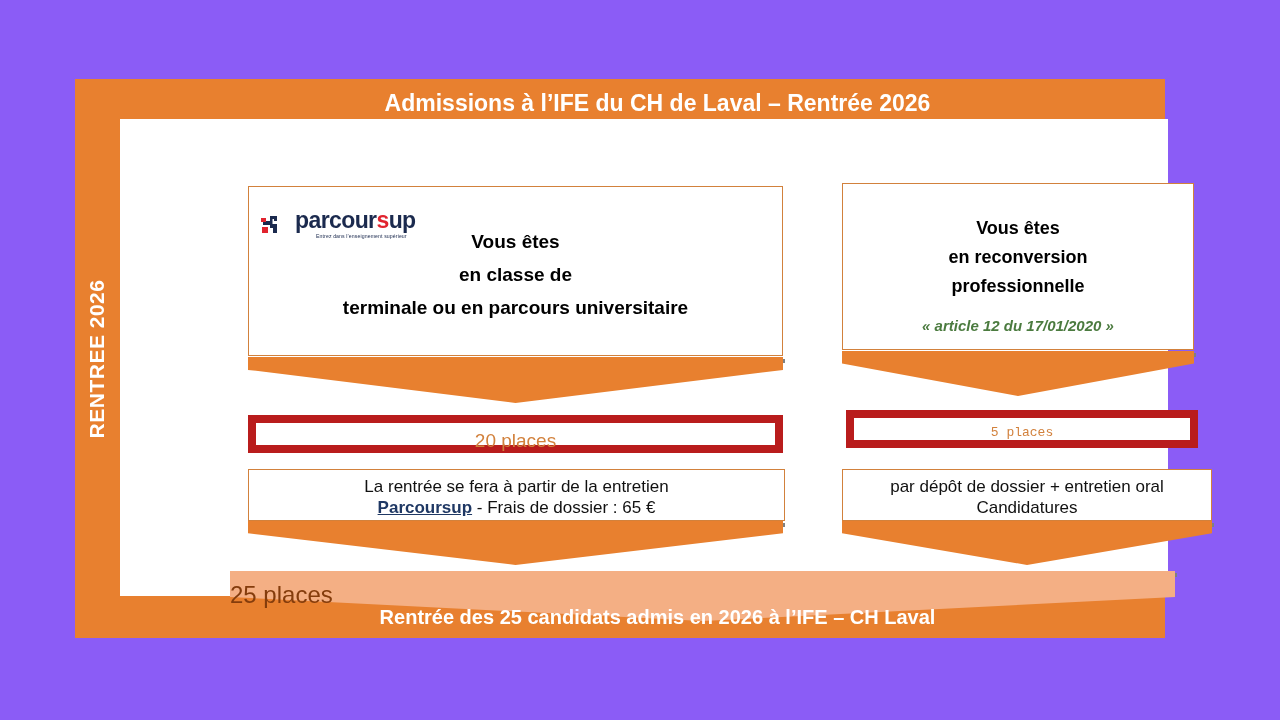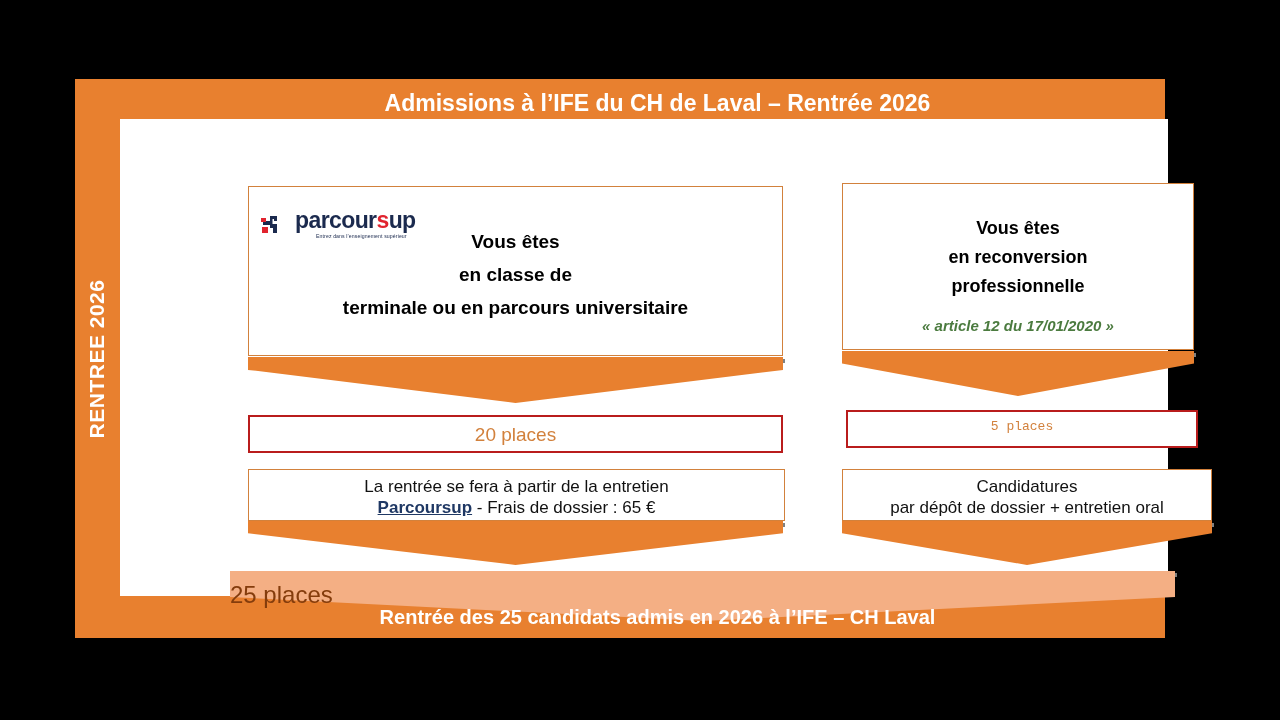--- a/index.html
+++ b/index.html
@@ -9,21 +9,21 @@
     width: 1280px;
     height: 720px;
     overflow: hidden;
     font-family: "Liberation Sans", sans-serif;
   }
 
   #stage {
     position: relative;
     width: 1280px;
     height: 720px;
-    background: #000000;
+    background: #8b5cf6;
   }
 
   
   .frame {
     position: absolute;
     left: 75px;
     top: 79px;
     width: 1090px;
     height: 559px;
     background: #E8802F;
@@ -89,21 +89,21 @@
   }
 
   
   .box {
     position: absolute;
     background: #ffffff;
     border: 1px solid #D2813C;
     box-sizing: border-box;
   }
 
-  .box.thick { border: 2px solid #b91c1c; }
+  .box.thick { border: 8px solid #b91c1c; }
 
   
   .chev {
     position: absolute;
     background: #E8802F;
     -webkit-clip-path: polygon(0 0, 100% 0, 100% 28%, 50% 100%, 0 28%);
     clip-path: polygon(0 0, 100% 0, 100% 28%, 50% 100%, 0 28%);
   }
   .chev.light { background: #F4AF84; }
 
@@ -293,22 +293,22 @@
 
       <div class="chev-shadow" id="chev-right-1-sh"></div>
       <div class="chev" id="chev-right-1"></div>
 
       <div class="box thick" id="box-5places">
         <div class="plc">5 places</div>
       </div>
 
       <div class="box" id="box-candidatures">
         <div class="body">
+          <div>par dépôt de dossier + entretien oral</div>
           <div>Candidatures</div>
-          <div>par dépôt de dossier + entretien oral</div>
         </div>
       </div>
 
       <div class="chev-shadow" id="chev-right-2-sh"></div>
       <div class="chev" id="chev-right-2"></div>
 
       <div class="chev-shadow" id="chev-total-sh"></div>
       <div class="chev light" id="chev-total"></div>
       <div id="total-label">25 places</div>
 

